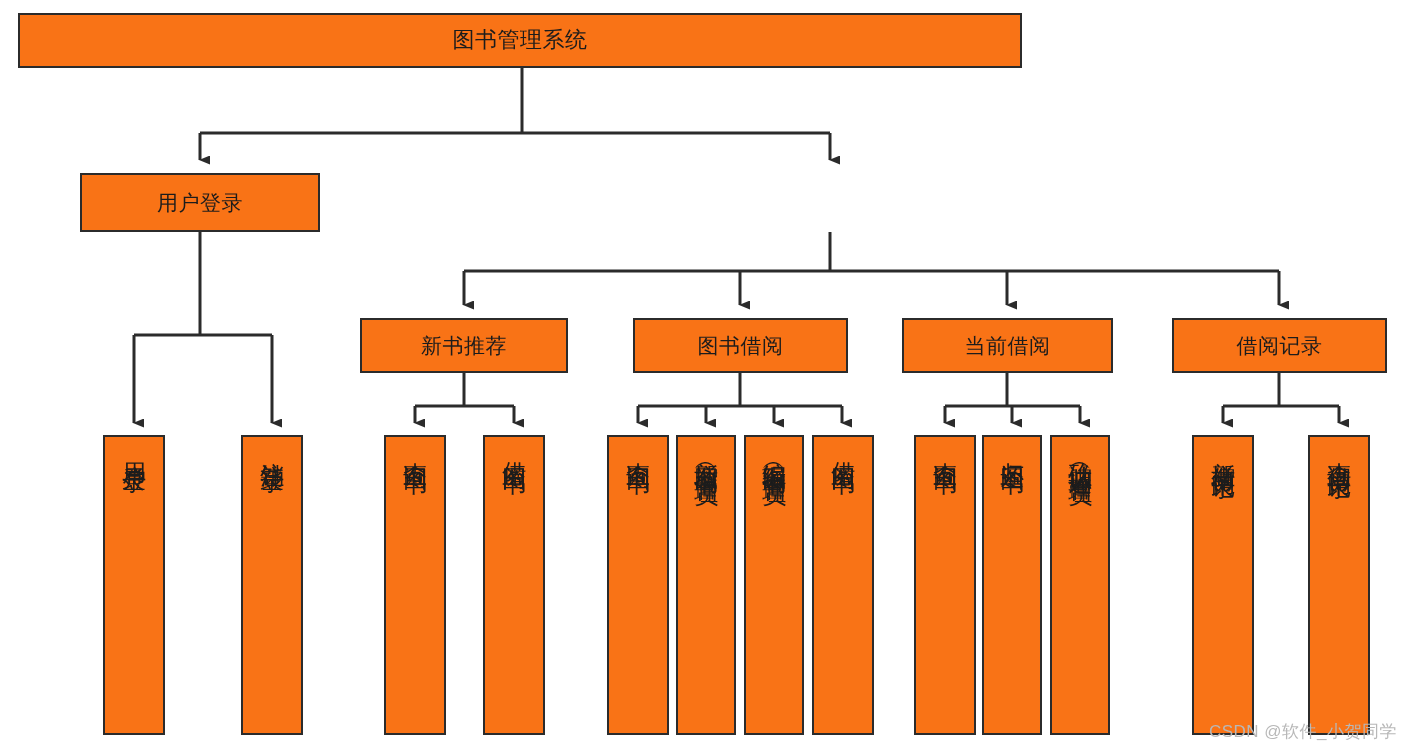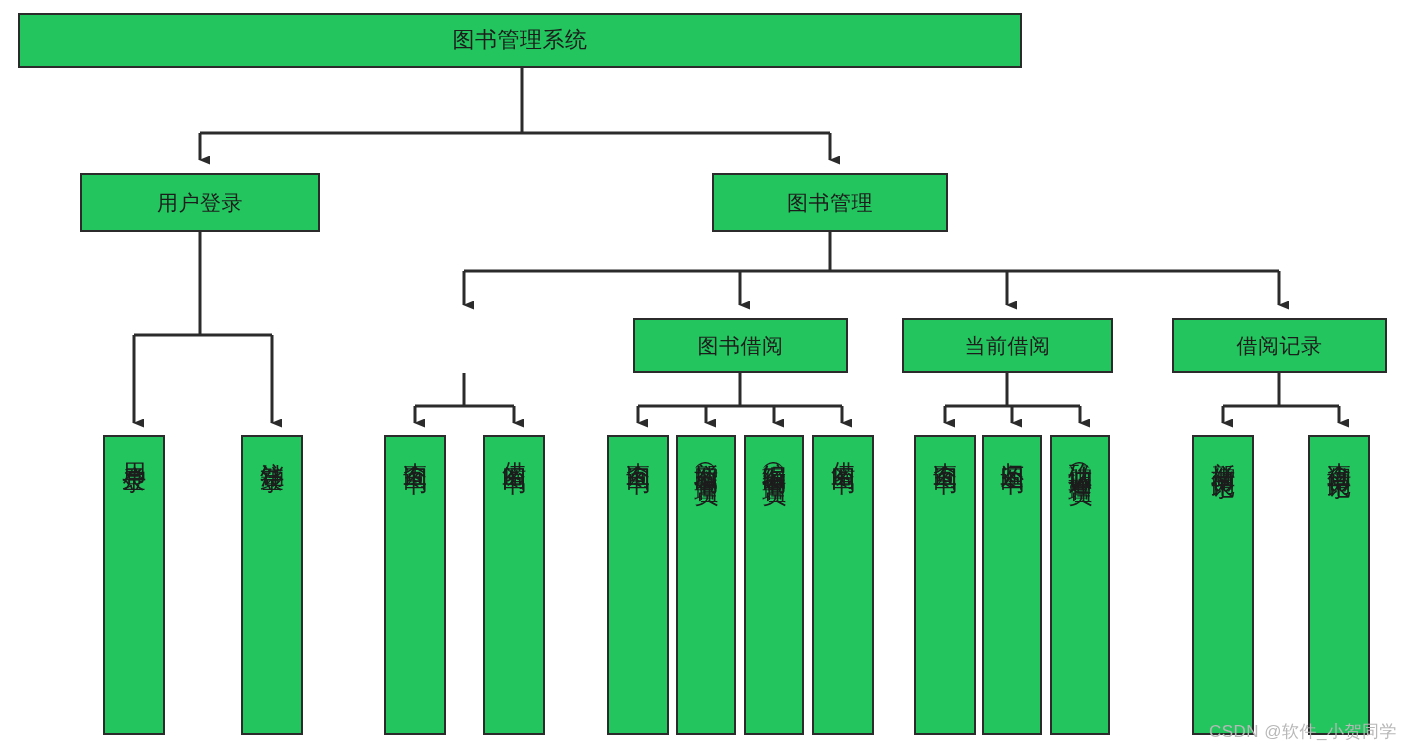--- a/index.html
+++ b/index.html
@@ -12,21 +12,21 @@
   }
   #canvas{position:relative;width:1405px;height:747px;}
 
   
   #wires{position:absolute;left:0;top:0;width:1405px;height:747px;}
 
   
   .node{
     position:absolute;
     box-sizing:border-box;
-    background:#22c55e;
+    background:#f97316;
     border:2px solid #2b2b2b;
     display:flex;
     align-items:center;
     justify-content:center;
     color:#1c1c1c;
   }
   .node .lbl{
     display:block;
     white-space:pre;
     letter-spacing:0.5px;
@@ -138,24 +138,24 @@
   </svg>
 
   <div class="node h-node root" style="left:18px;top:13px;width:1004px;height:55px;">
     <span class="lbl">图书管理系统</span>
   </div>
 
   <div class="node h-node" style="left:80px;top:173px;width:240px;height:59px;">
     <span class="lbl">用户登录</span>
   </div>
 
-  <div class="node h-node" style="left:712px;top:173px;width:236px;height:59px;">
-    <span class="lbl">图书管理</span>
-  </div>
-
+
+  <div class="node h-node" style="left:360px;top:318px;width:208px;height:55px;">
+    <span class="lbl">新书推荐</span>
+  </div>
 
   <div class="node h-node" style="left:902px;top:318px;width:211px;height:55px;">
     <span class="lbl">当前借阅</span>
   </div>
 
   <div class="node h-node" style="left:633px;top:318px;width:215px;height:55px;">
     <span class="lbl">图书借阅</span>
   </div>
 
   <div class="node h-node" style="left:1172px;top:318px;width:215px;height:55px;">

